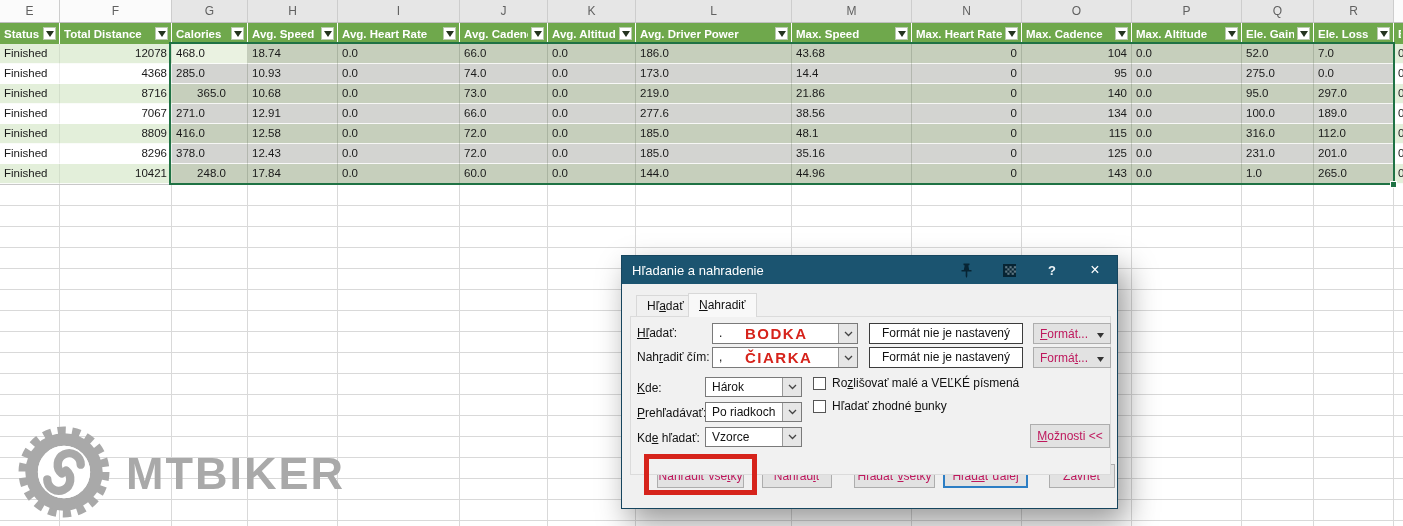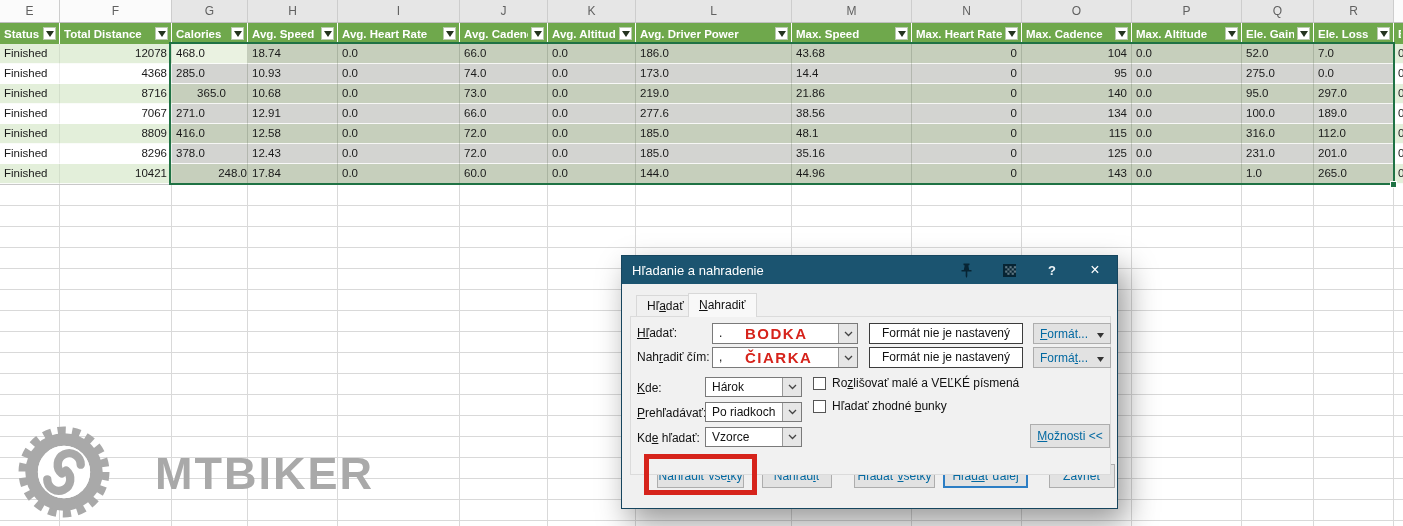--- a/index.html
+++ b/index.html
@@ -17,21 +17,21 @@
   .hcell .htxt { overflow:hidden; text-overflow:clip; }
   .filter { flex:0 0 auto; width:13px; height:13px; background:#fff; margin-left:3px;
     border:1px solid #B9C9AF; display:flex; align-items:center; justify-content:center; }
   .cell { position:absolute; height:20px; line-height:19px; font-size:11.5px; color:#1A1A1A;
     white-space:nowrap; overflow:hidden; }
   .selection { position:absolute; pointer-events:none; z-index:3; }
   .fillhandle { position:absolute; z-index:4; pointer-events:none; }
   .gridv, .gridh { position:absolute; background:#D9D9D9; z-index:1; }
 
   
-  #watermark { position:absolute; left:18px; top:426px; display:flex; align-items:center; z-index:2;gap:29px; }
+  #watermark { position:absolute; left:18px; top:426px; display:flex; align-items:center; z-index:2; }
   #watermark .wm-text { margin-left:16px; font-size:45px; font-weight:bold; color:#A9A9A9;
     letter-spacing:2px; }
 
   
   #dialog { position:absolute; left:621px; top:255px; width:497px; height:254px;
     background:#F0F0F0; border:1px solid #16455E; box-shadow:8px 14px 30px rgba(0,0,0,.40);
     z-index:10; font-size:12px; color:#111; }
   .titlebar { position:absolute; left:0; top:0; right:0; height:28px; display:flex;
     align-items:center; padding-left:10px; }
   .dlg-title { color:#fff; font-size:13px; }
@@ -52,21 +52,21 @@
   .combo { position:absolute; background:#fff; border:1px solid #7A7A7A; }
   .combo .combo-val { position:absolute; left:6px; top:2px; font-size:12px; }
   .combo .chev { position:absolute; right:0; top:0; bottom:0; width:19px; background:#E6E6E6;
     border-left:1px solid #999; display:flex; align-items:center; justify-content:center; }
   .annotation { position:absolute; left:32px; top:1px; font-size:15px; font-weight:bold;
     letter-spacing:1.5px; white-space:nowrap; }
 
   .fmt-status { position:absolute; width:154px; height:21px; background:#fff;
     border:1px solid #3C3C3C; text-align:center; line-height:19px; font-size:12px; }
   .wbtn { position:absolute; background:#E2E2E2; border:1px solid #ADADAD; font-size:12px;
-    display:flex; align-items:center; justify-content:center; white-space:nowrap; color:#0369a1; }
+    display:flex; align-items:center; justify-content:center; white-space:nowrap; color:#be185d; }
   .fmt-btn { width:78px; height:21px; justify-content:space-between; padding:0 6px; }
   .cbrow { position:absolute; display:flex; align-items:center; }
   .cb { width:13px; height:13px; background:#fff; border:1px solid #555; flex:0 0 auto; }
   .cbl { margin-left:6px; white-space:nowrap; }
 
   .btnrow .wbtn { top:208px; height:24px; }
   .default-btn { border:2px solid #2D7EC4; }
   .red-annotation { position:absolute; left:22px; top:198px; width:113px; height:41px;
     border:5px solid #D6231B; z-index:12; pointer-events:none; }
   u { text-decoration:underline; }
@@ -323,21 +323,21 @@
       <div class="cell" style="left: 636px; top: 144px; width: 156px; background: rgb(211, 212, 209); text-align: left; padding-left: 4px; border-right: 1px solid rgba(105, 115, 95, 0.3); border-bottom: 1px solid rgba(255, 255, 255, 0.85);">185.0</div>
       <div class="cell" style="left: 792px; top: 144px; width: 120px; background: rgb(211, 212, 209); text-align: left; padding-left: 4px; border-right: 1px solid rgba(105, 115, 95, 0.3); border-bottom: 1px solid rgba(255, 255, 255, 0.85);">35.16</div>
       <div class="cell" style="left: 912px; top: 144px; width: 110px; background: rgb(211, 212, 209); text-align: right; padding-right: 4px; border-right: 1px solid rgba(105, 115, 95, 0.3); border-bottom: 1px solid rgba(255, 255, 255, 0.85);">0</div>
       <div class="cell" style="left: 1022px; top: 144px; width: 110px; background: rgb(211, 212, 209); text-align: right; padding-right: 4px; border-right: 1px solid rgba(105, 115, 95, 0.3); border-bottom: 1px solid rgba(255, 255, 255, 0.85);">125</div>
       <div class="cell" style="left: 1132px; top: 144px; width: 110px; background: rgb(211, 212, 209); text-align: left; padding-left: 4px; border-right: 1px solid rgba(105, 115, 95, 0.3); border-bottom: 1px solid rgba(255, 255, 255, 0.85);">0.0</div>
       <div class="cell" style="left: 1242px; top: 144px; width: 72px; background: rgb(211, 212, 209); text-align: left; padding-left: 4px; border-right: 1px solid rgba(105, 115, 95, 0.3); border-bottom: 1px solid rgba(255, 255, 255, 0.85);">231.0</div>
       <div class="cell" style="left: 1314px; top: 144px; width: 80px; background: rgb(211, 212, 209); text-align: left; padding-left: 4px; border-right: 1px solid rgba(105, 115, 95, 0.3); border-bottom: 1px solid rgba(255, 255, 255, 0.85);">201.0</div>
       <div class="cell" style="left: 1394px; top: 144px; width: 10px; background: rgb(255, 255, 255); text-align: left; padding-left: 4px; border-right: 1px solid rgba(0, 0, 0, 0.07); border-bottom: 1px solid rgba(255, 255, 255, 0.85);">0</div>
       <div class="cell" style="left: 0px; top: 164px; width: 60px; background: rgb(227, 239, 218); text-align: left; padding-left: 4px; border-right: 1px solid rgba(0, 0, 0, 0.07); border-bottom: 1px solid rgba(255, 255, 255, 0.85);">Finished</div>
       <div class="cell" style="left: 60px; top: 164px; width: 112px; background: rgb(227, 239, 218); text-align: right; padding-right: 4px; border-right: 1px solid rgba(0, 0, 0, 0.07); border-bottom: 1px solid rgba(255, 255, 255, 0.85);">10421</div>
-      <div class="cell" style="left: 172px; top: 164px; width: 76px; background: rgb(198, 207, 188); text-align: right; padding-left: 4px; border-right: 1px solid rgba(105, 115, 95, 0.3); border-bottom: 1px solid rgba(255, 255, 255, 0.85);">248.0</div>
+      <div class="cell" style="left: 172px; top: 164px; width: 76px; background: rgb(198, 207, 188); text-align: center; padding-left: 4px; border-right: 1px solid rgba(105, 115, 95, 0.3); border-bottom: 1px solid rgba(255, 255, 255, 0.85);">248.0</div>
       <div class="cell" style="left: 248px; top: 164px; width: 90px; background: rgb(198, 207, 188); text-align: left; padding-left: 4px; border-right: 1px solid rgba(105, 115, 95, 0.3); border-bottom: 1px solid rgba(255, 255, 255, 0.85);">17.84</div>
       <div class="cell" style="left: 338px; top: 164px; width: 122px; background: rgb(198, 207, 188); text-align: left; padding-left: 4px; border-right: 1px solid rgba(105, 115, 95, 0.3); border-bottom: 1px solid rgba(255, 255, 255, 0.85);">0.0</div>
       <div class="cell" style="left: 460px; top: 164px; width: 88px; background: rgb(198, 207, 188); text-align: left; padding-left: 4px; border-right: 1px solid rgba(105, 115, 95, 0.3); border-bottom: 1px solid rgba(255, 255, 255, 0.85);">60.0</div>
       <div class="cell" style="left: 548px; top: 164px; width: 88px; background: rgb(198, 207, 188); text-align: left; padding-left: 4px; border-right: 1px solid rgba(105, 115, 95, 0.3); border-bottom: 1px solid rgba(255, 255, 255, 0.85);">0.0</div>
       <div class="cell" style="left: 636px; top: 164px; width: 156px; background: rgb(198, 207, 188); text-align: left; padding-left: 4px; border-right: 1px solid rgba(105, 115, 95, 0.3); border-bottom: 1px solid rgba(255, 255, 255, 0.85);">144.0</div>
       <div class="cell" style="left: 792px; top: 164px; width: 120px; background: rgb(198, 207, 188); text-align: left; padding-left: 4px; border-right: 1px solid rgba(105, 115, 95, 0.3); border-bottom: 1px solid rgba(255, 255, 255, 0.85);">44.96</div>
       <div class="cell" style="left: 912px; top: 164px; width: 110px; background: rgb(198, 207, 188); text-align: right; padding-right: 4px; border-right: 1px solid rgba(105, 115, 95, 0.3); border-bottom: 1px solid rgba(255, 255, 255, 0.85);">0</div>
       <div class="cell" style="left: 1022px; top: 164px; width: 110px; background: rgb(198, 207, 188); text-align: right; padding-right: 4px; border-right: 1px solid rgba(105, 115, 95, 0.3); border-bottom: 1px solid rgba(255, 255, 255, 0.85);">143</div>
       <div class="cell" style="left: 1132px; top: 164px; width: 110px; background: rgb(198, 207, 188); text-align: left; padding-left: 4px; border-right: 1px solid rgba(105, 115, 95, 0.3); border-bottom: 1px solid rgba(255, 255, 255, 0.85);">0.0</div>
       <div class="cell" style="left: 1242px; top: 164px; width: 72px; background: rgb(198, 207, 188); text-align: left; padding-left: 4px; border-right: 1px solid rgba(105, 115, 95, 0.3); border-bottom: 1px solid rgba(255, 255, 255, 0.85);">1.0</div>

